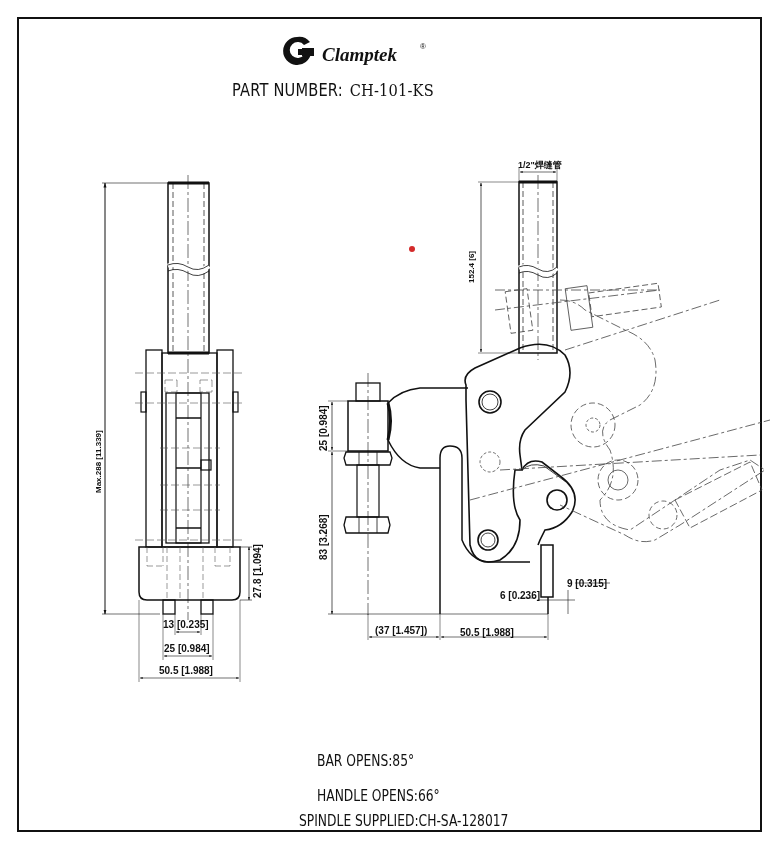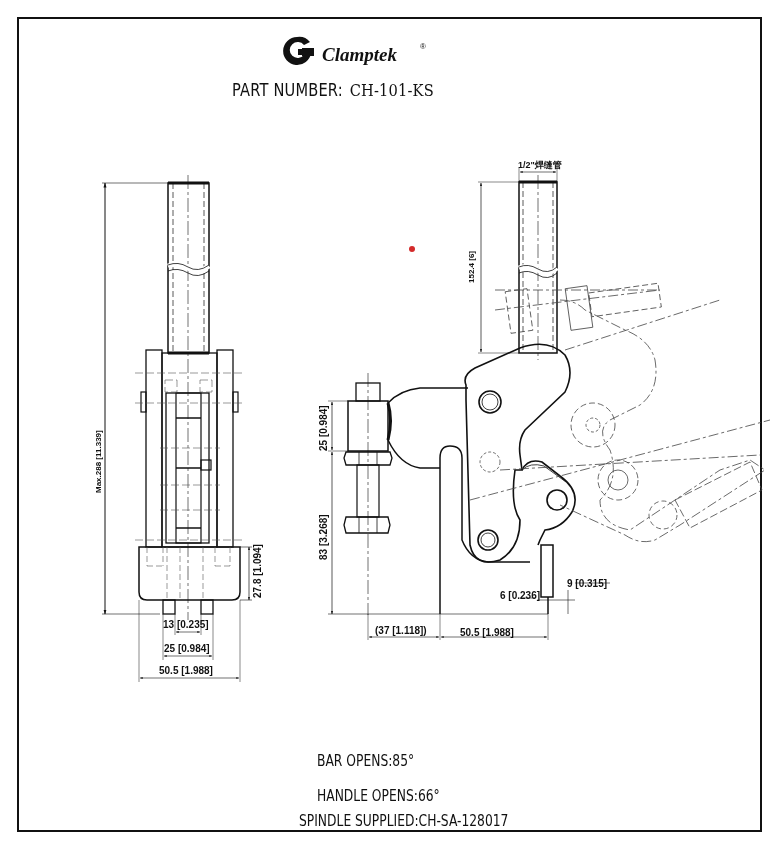--- a/index.html
+++ b/index.html
@@ -208,20 +208,20 @@
 <span class="dim v" style="left:94px; top:493px; font-size:8px;">Max.288 [11.339]</span>
 <span class="dim v" style="left:252px; top:598px;">27.8 [1.094]</span>
 <span class="dim" style="left:163px; top:619px;">13 [0.235]</span>
 <span class="dim" style="left:164px; top:643px;">25 [0.984]</span>
 <span class="dim" style="left:159px; top:665px;">50.5 [1.988]</span>
 
 <span class="dim" style="left:518px; top:159px; font-size:9px;">1/2"焊缝管</span>
 <span class="dim v" style="left:467px; top:283px; font-size:8px;">152.4 [6]</span>
 <span class="dim v" style="left:318px; top:451px;">25 [0.984]</span>
 <span class="dim v" style="left:318px; top:560px;">83 [3.268]</span>
-<span class="dim" style="left:375px; top:625px;">(37 [1.118])</span>
+<span class="dim" style="left:375px; top:625px;">(37 [1.457])</span>
 <span class="dim" style="left:460px; top:627px;">50.5 [1.988]</span>
 <span class="dim" style="left:476px; top:590px;margin-left:24px;">6 [0.236]</span>
 <span class="dim" style="left:567px; top:578px;">9 [0.315]</span>
 
 <span class="note" style="left:317px; top:752px;">BAR OPENS:85°</span>
 <span class="note" style="left:317px; top:787px;">HANDLE OPENS:66°</span>
 <span class="note" style="left:299px; top:812px;">SPINDLE SUPPLIED:CH-SA-128017</span>
 
 </body></html>

